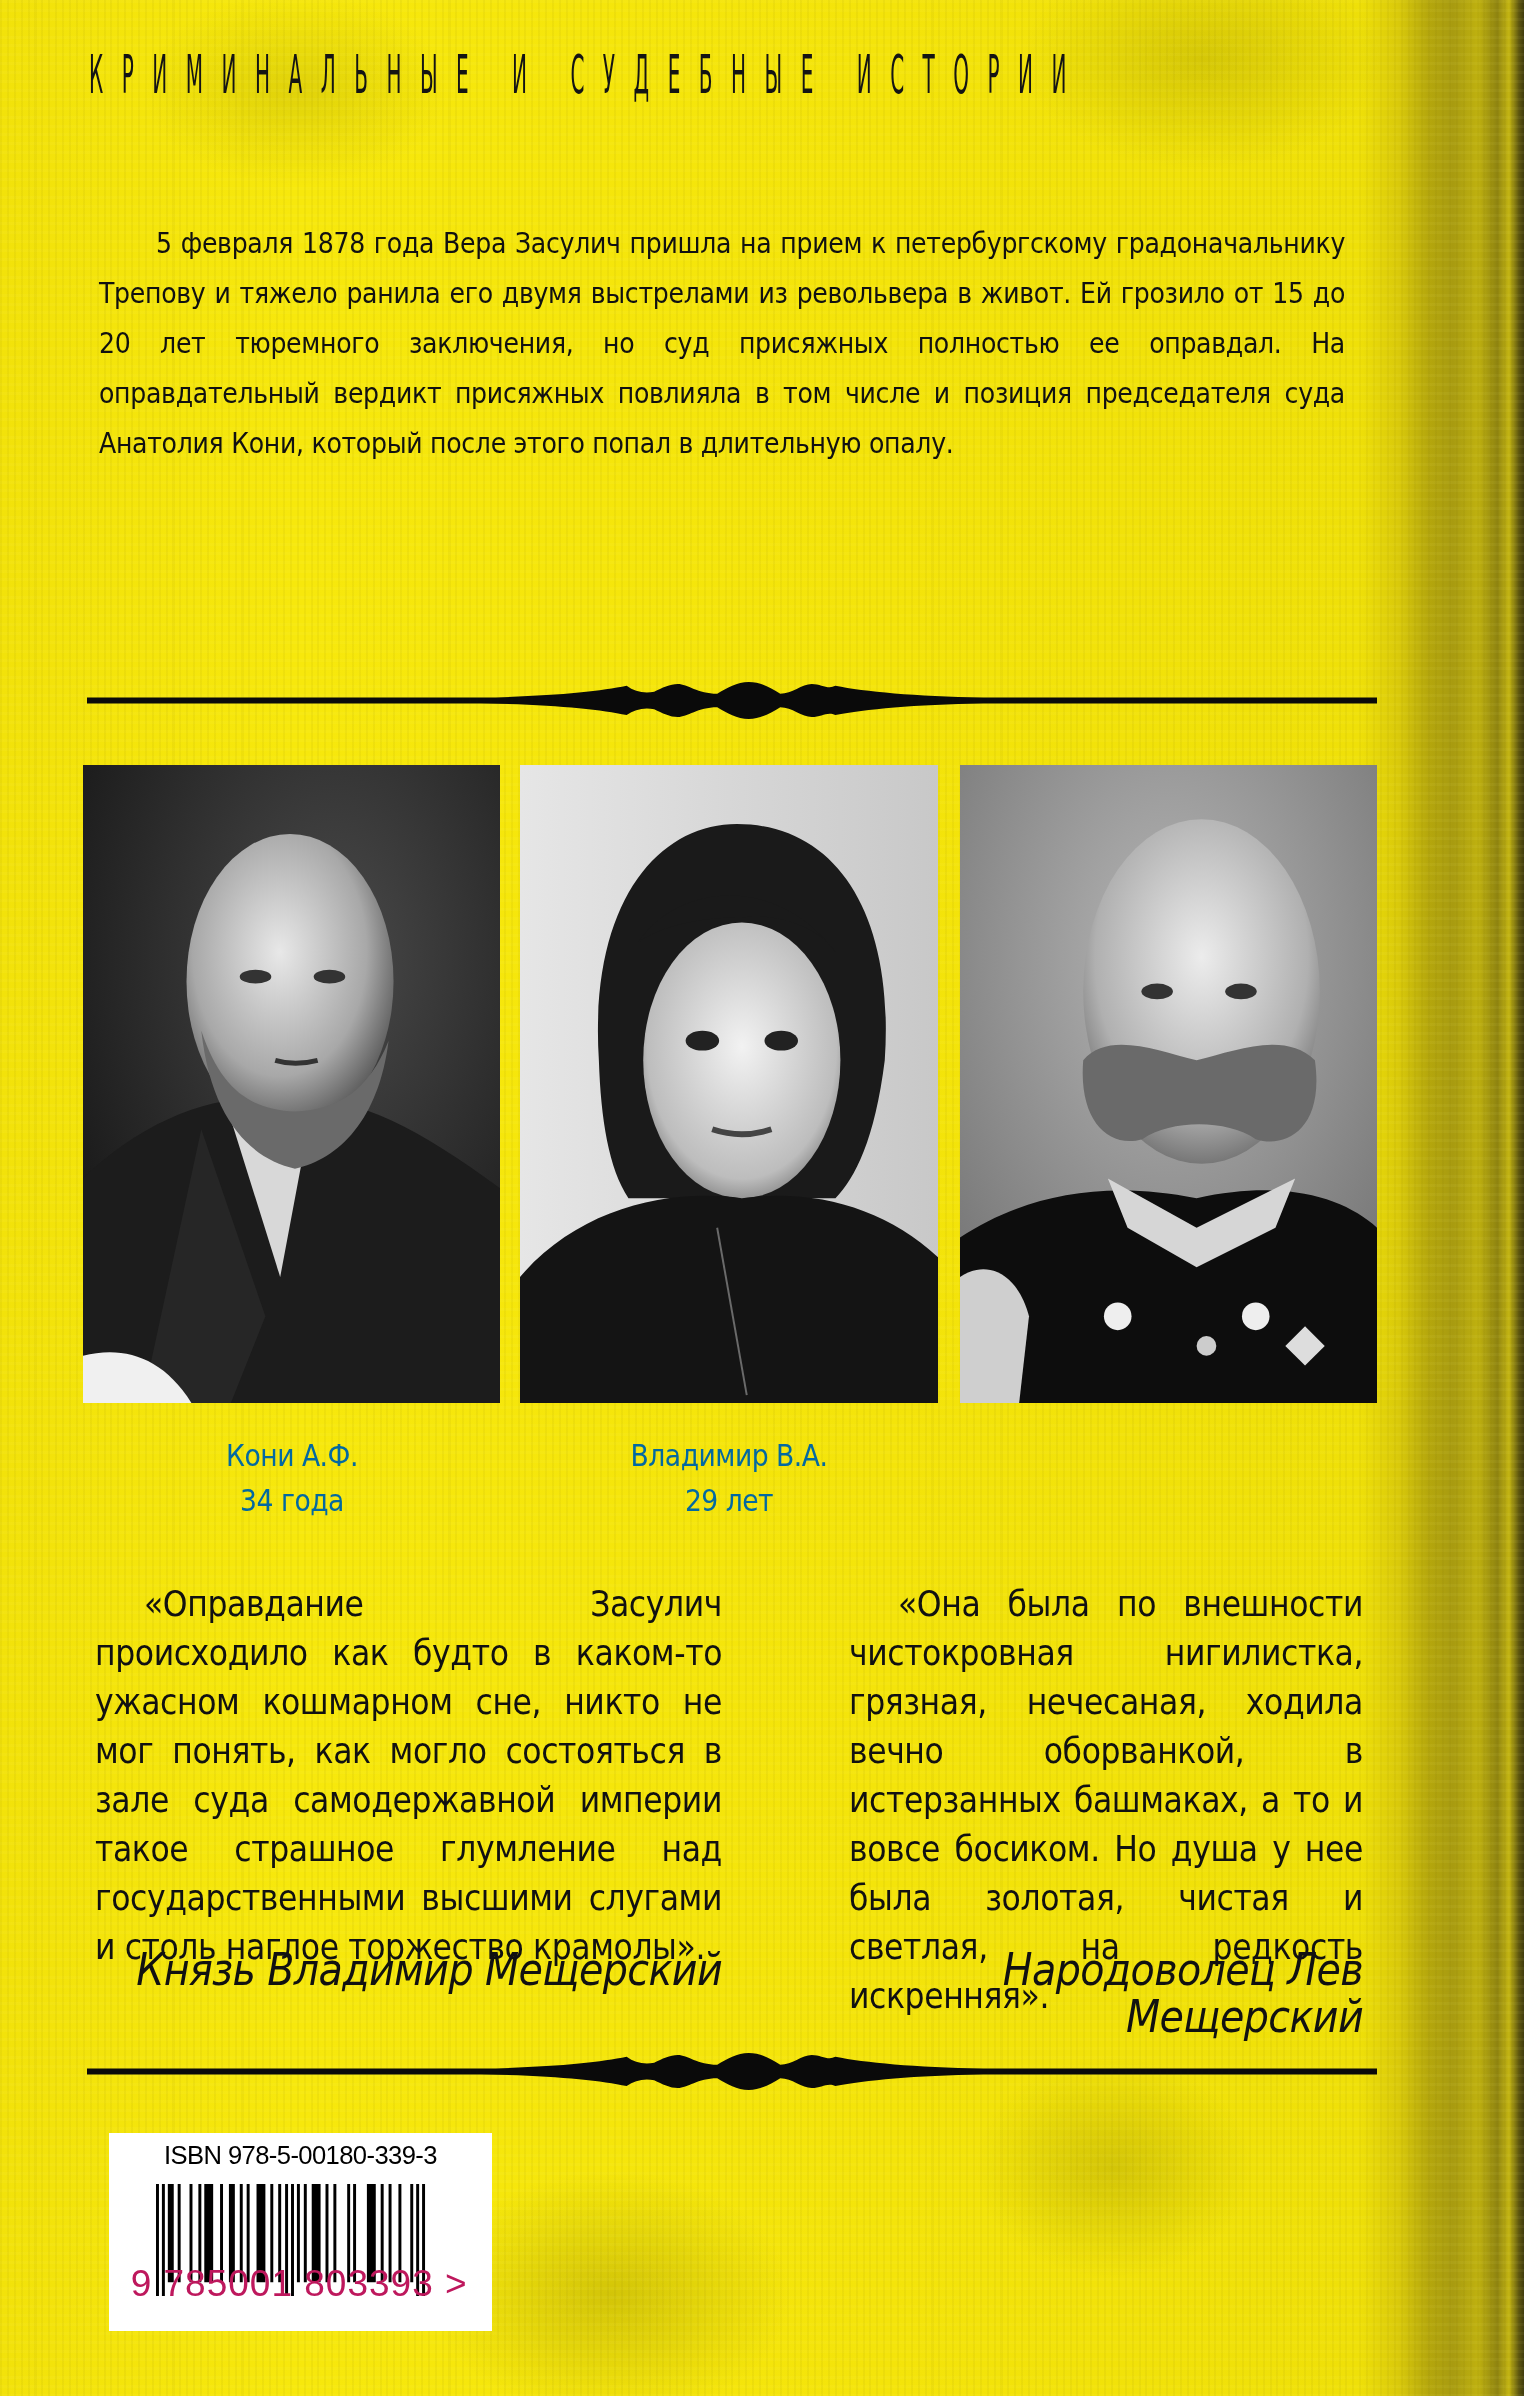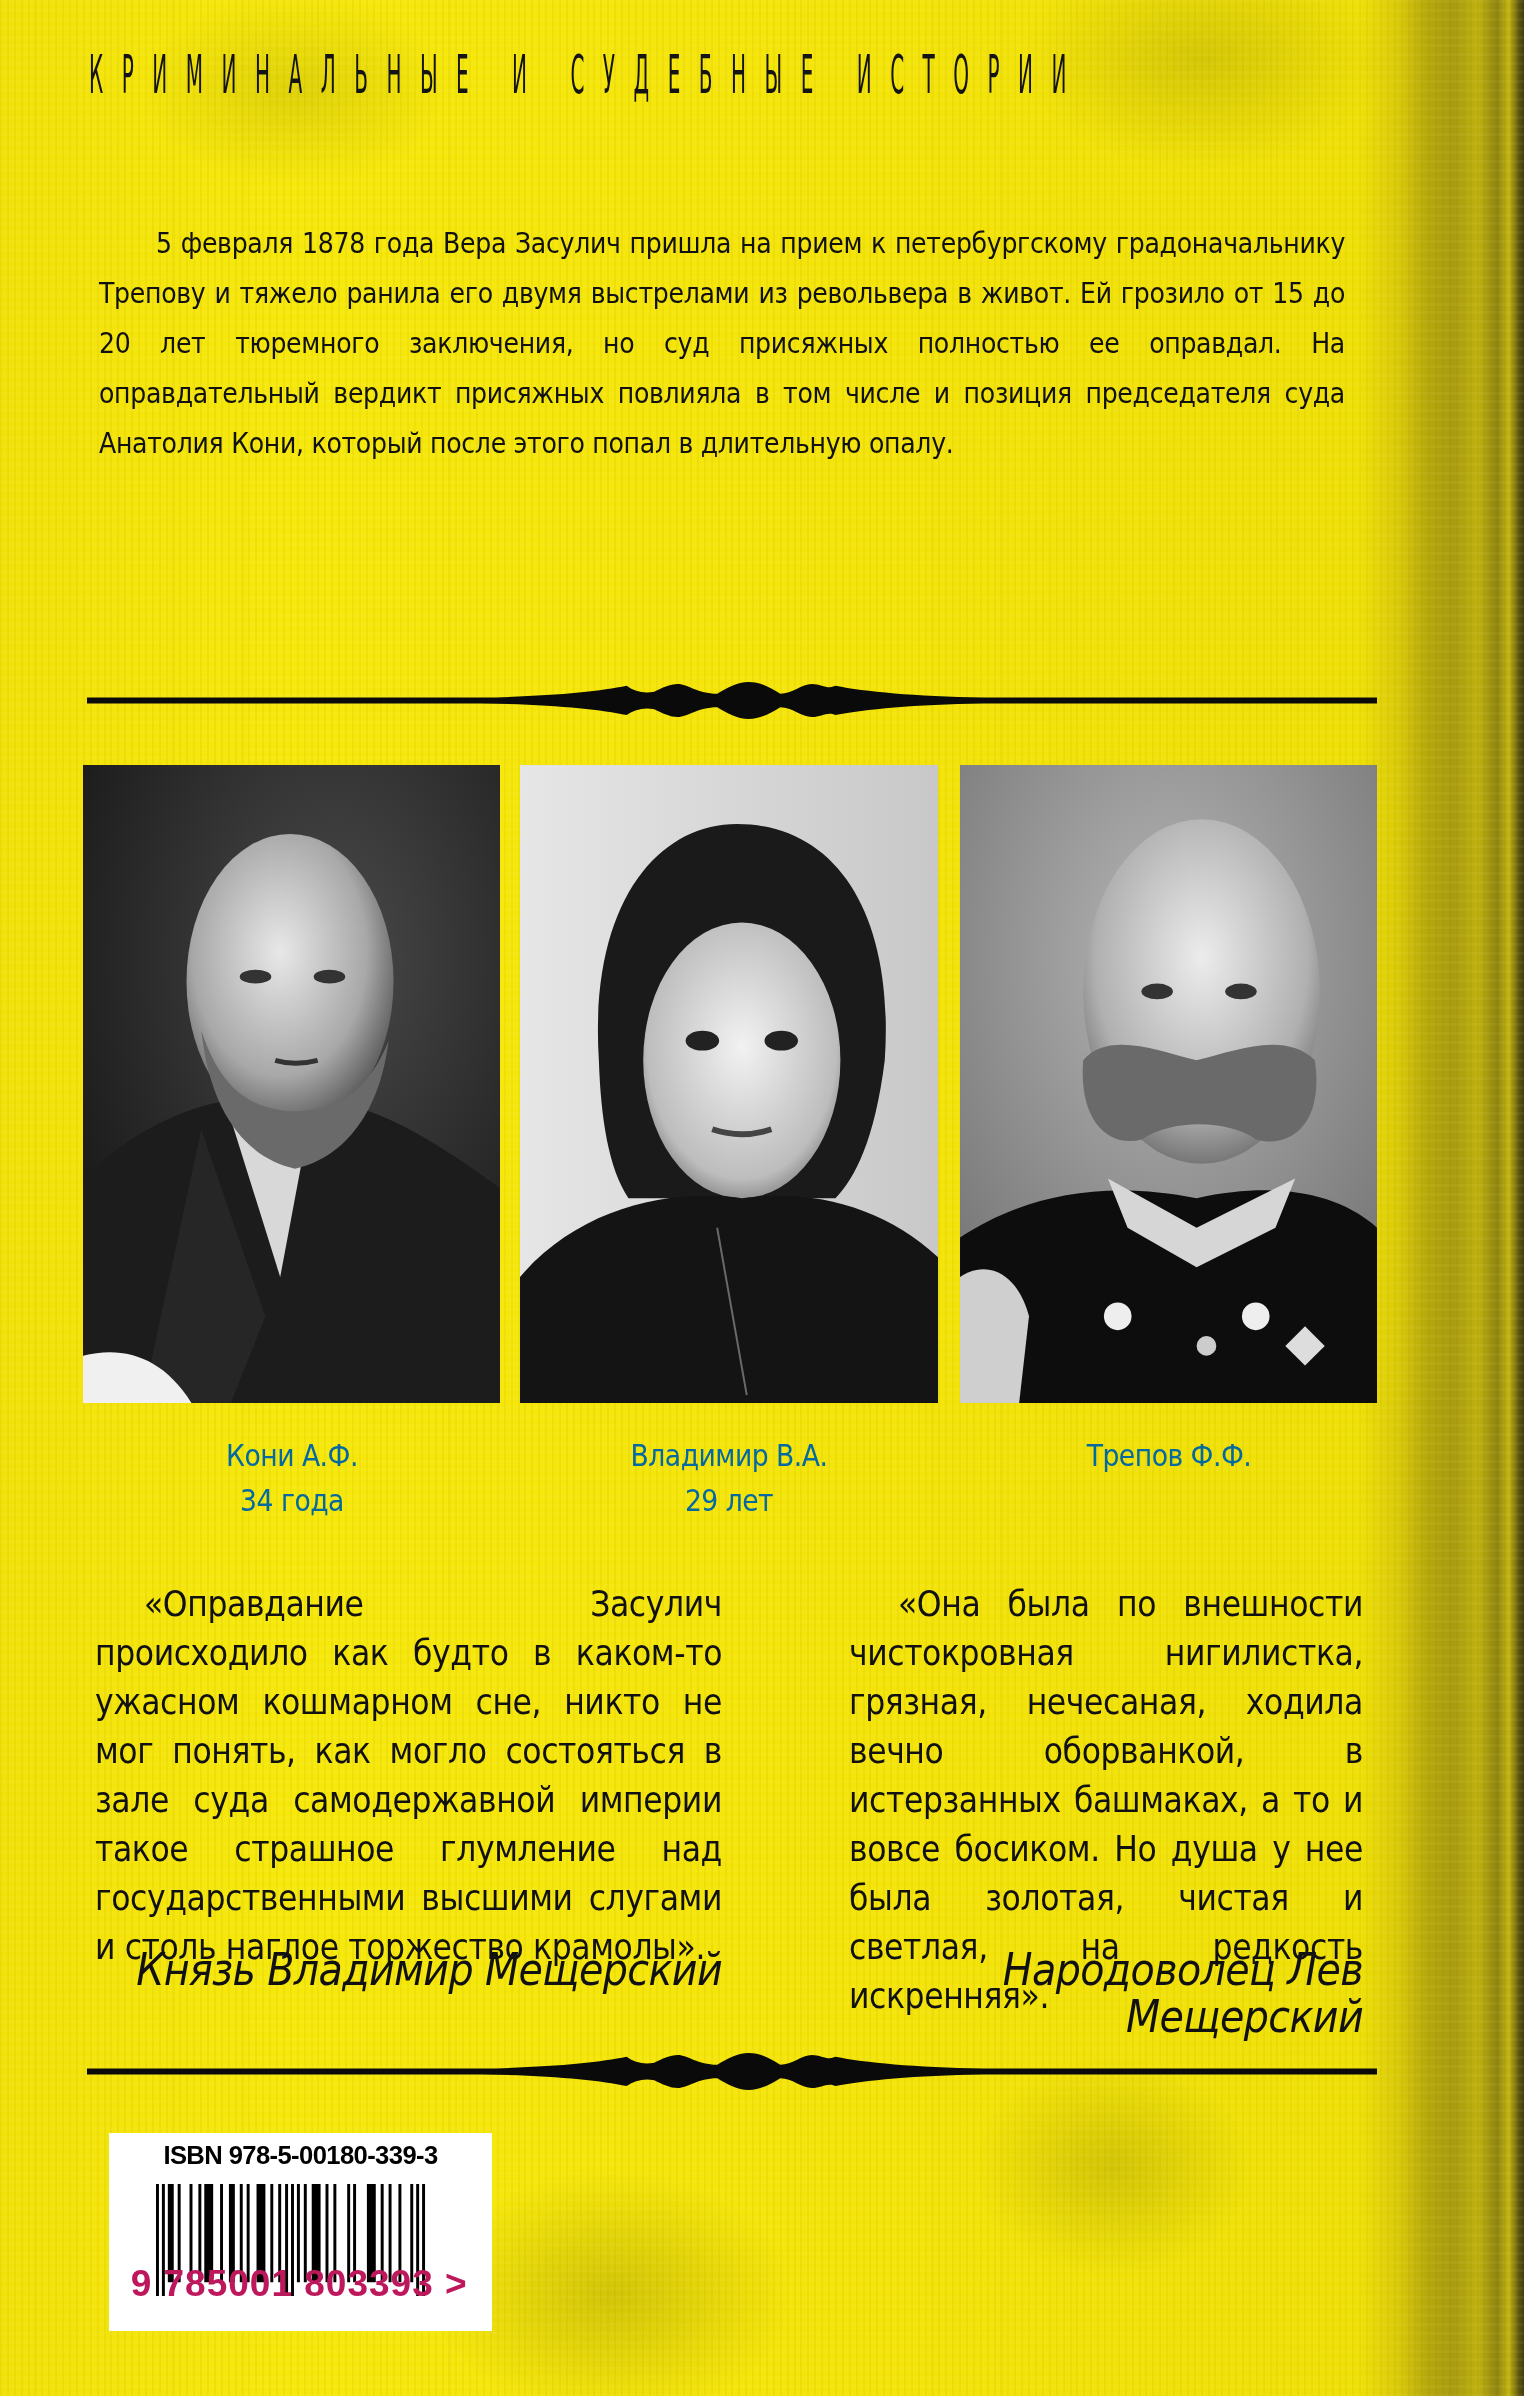--- a/index.html
+++ b/index.html
@@ -55,21 +55,20 @@
     letter-spacing:-0.4px;
   }
   .quote p { margin:0; text-indent:49px; }
   .author {
     position:absolute; top:1946px; font-style:italic;
     font-size:44px; line-height:47px; text-align:right; letter-spacing:-0.6px;
   }
   .barcode-box {
     position:absolute; left:109px; top:2133px; width:383px; height:198px;
     background:#fff;
-    font-weight:bold;
   }
   .isbn-text {
     position:absolute; left:0; right:0; top:7.9px; text-align:center;
     font-family:"Liberation Sans",sans-serif; font-size:25.6px; letter-spacing:-0.6px; color:#000;
   }
   .bars { position:absolute; left:47px; top:51px; width:272px; height:112px; }
   .bars svg { width:100%; height:100%; display:block; }
   .ean {
     position:absolute; left:21.7px; top:130px; width:355px;
     font-family:"Liberation Sans",sans-serif; font-size:37px; color:#be185d; letter-spacing:1px;
@@ -176,21 +175,20 @@
 
 <div class="caption" style="left:83px;">
   <div>Кони А.Ф.</div>
   <div>34 года</div>
 </div>
 <div class="caption" style="left:520px;">
   <div>Владимир В.А.</div>
   <div>29 лет</div>
 </div>
 <div class="caption" style="left:960px;">
-  <div>Трепов Ф.Ф.</div>
 </div>
 
 <div class="quote" style="left:95px; width:627px;">
   <p>«Оправдание Засулич происходило как будто в каком-то ужасном кошмарном сне, никто не мог понять, как могло состояться в зале суда самодержавной империи такое страшное глумление над государственными высшими слугами и столь наглое торжество крамолы».</p>
 </div>
 <div class="author" style="left:95px; width:627px;">Князь Владимир Мещерский</div>
 
 <div class="quote" style="left:849px; width:514px;">
   <p>«Она была по внешности чистокровная нигилистка, грязная, нечесаная, ходила вечно оборванкой, в истерзанных башмаках, а то и вовсе босиком. Но душа у нее была золотая, чистая и светлая, на редкость искренняя».</p>
 </div>

